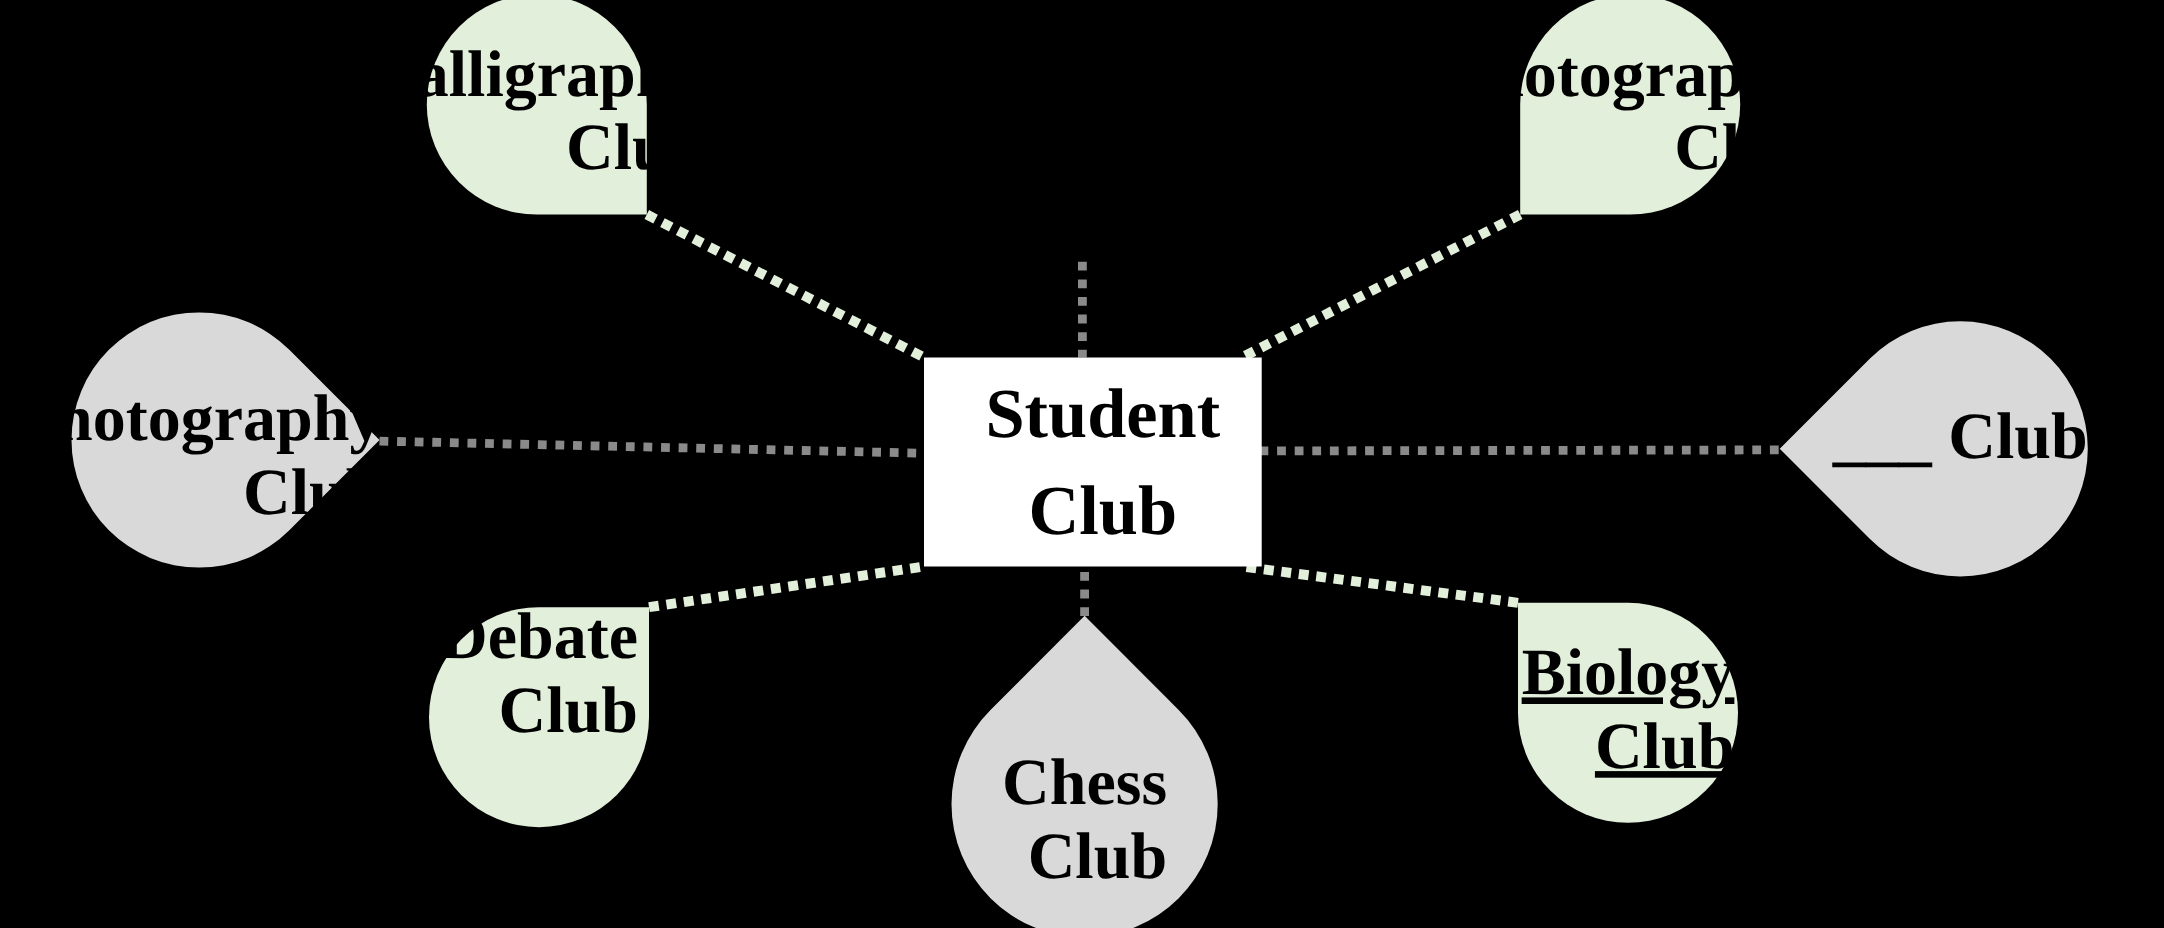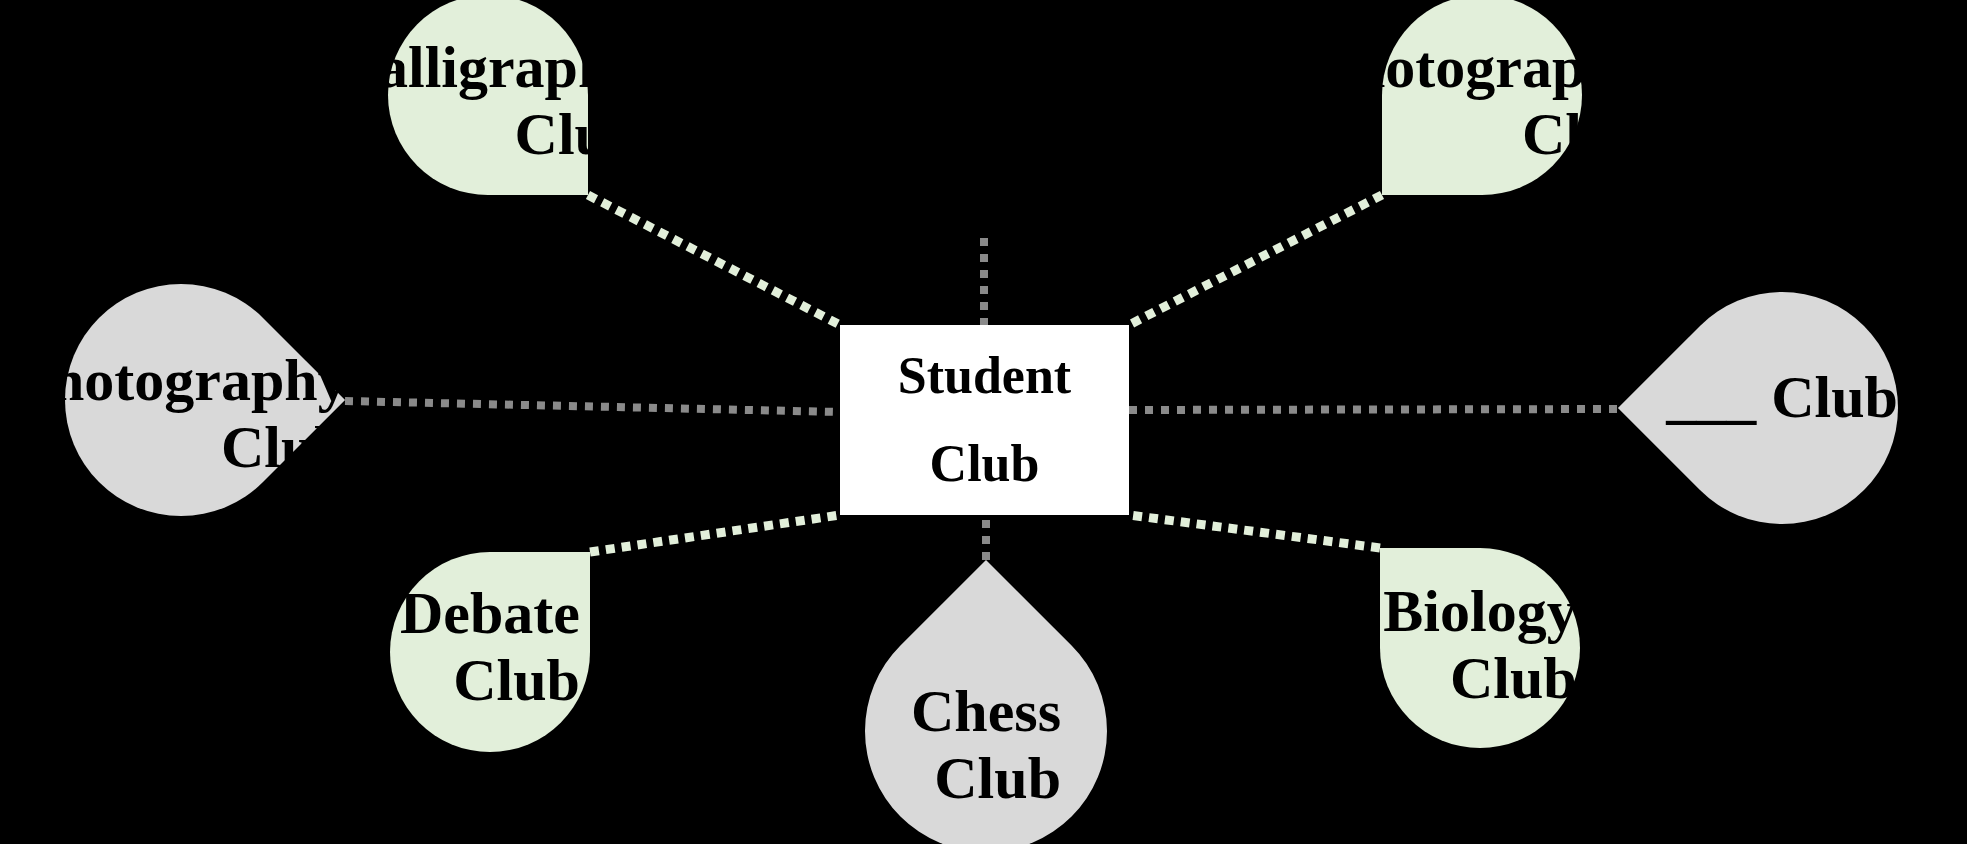--- a/index.html
+++ b/index.html
@@ -45,22 +45,23 @@
   }
   .center-box {
     position: absolute;
     z-index: 2;
     display: flex;
     flex-direction: column;
     justify-content: center;
     align-items: center;
     text-align: center;
     font-weight: bold;
-    font-size: 52px;
+    font-size: 64px;
     line-height: 88px;
+    padding-left: 18px;
   }
 </style>
 </head>
 <body>
 
 <div class="canvas">
   <svg class="connector-layer" id="connector-layer" viewBox="0 0 1967 844">
       <line x1="984" y1="238" x2="984" y2="325" stroke="#8a8a8a" stroke-width="8" stroke-dasharray="8 8" stroke-linecap="butt"></line>
       <line x1="588" y1="195" x2="840" y2="325" stroke="#e2efda" stroke-width="9" stroke-dasharray="9 7" stroke-linecap="butt"></line>
       <line x1="1382" y1="195" x2="1129" y2="325" stroke="#e2efda" stroke-width="9" stroke-dasharray="9 7" stroke-linecap="butt"></line>
@@ -84,31 +85,31 @@
       <div class="node-shape pt-right" style="left: 65px; top: 284px; width: 232px; height: 232px; background: rgb(217, 217, 217);"></div>
       <div class="node-label" style="left: 181px; top: 414px;">
         <div>Photography</div>
         <div>Club</div>
       </div>
       <div class="node-shape pt-left" style="left: 1666px; top: 292px; width: 232px; height: 232px; background: rgb(217, 217, 217);"></div>
       <div class="node-label" style="left: 1782px; top: 397px;">
         <div>___ Club</div>
       </div>
       <div class="node-shape pt-top-right" style="left: 390px; top: 552px; width: 200px; height: 200px; background: rgb(226, 239, 218);"></div>
-      <div class="node-label" style="left: 490px; top: 647px;">
+      <div class="node-label" style="left: 490px; top: 612px;">
         <div>Debate</div>
         <div>Club</div>
       </div>
       <div class="node-shape pt-top" style="left: 865px; top: 610px; width: 242px; height: 242px; background: rgb(217, 217, 217);"></div>
       <div class="node-label" style="left: 986px; top: 713px; margin-top: 32px;">
         <div>Chess</div>
         <div>Club</div>
       </div>
       <div class="node-shape pt-top-left" style="left: 1380px; top: 548px; width: 200px; height: 200px; background: rgb(226, 239, 218);"></div>
-      <div class="node-label" style="left: 1480px; top: 645px;">
+      <div class="node-label" style="left: 1480px; top: 645px; text-decoration: underline;">
         <div>Biology</div>
         <div>Club</div>
       </div>
     </div>
   <div class="center-box" id="center-box" style="left: 840px; top: 325px; width: 289px; height: 190px; background: rgb(255, 255, 255); color: rgb(0, 0, 0);">
     <span>Student</span>
     <span>Club</span>
   </div>
 </div>
 

